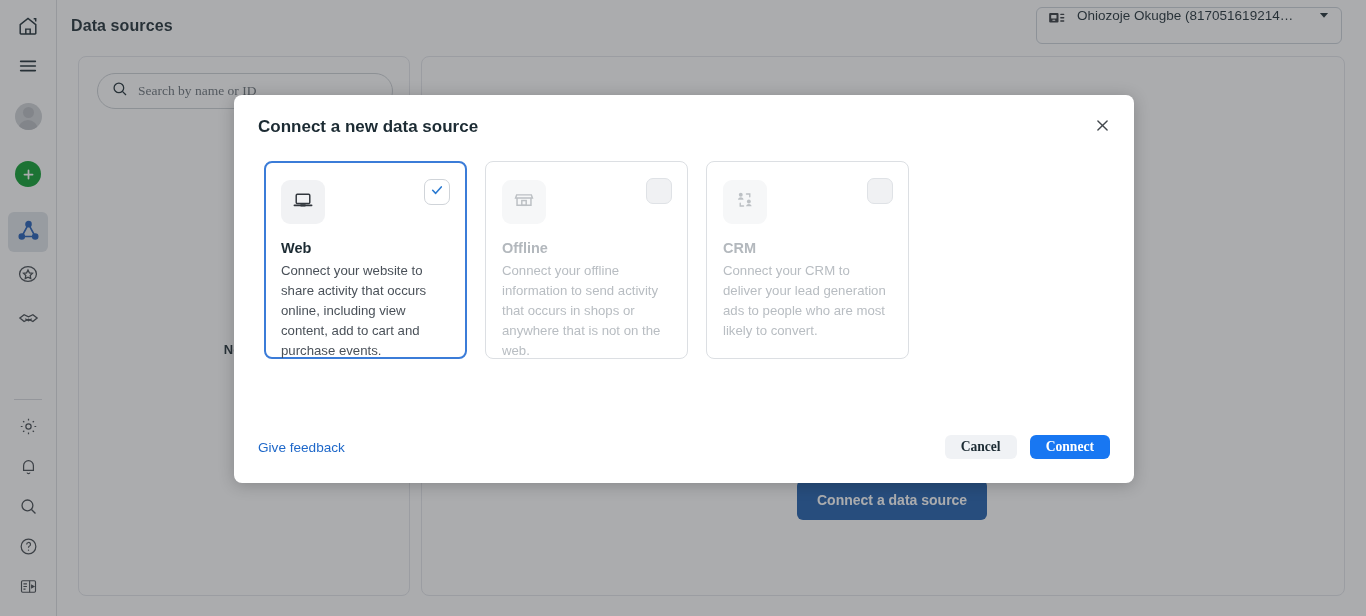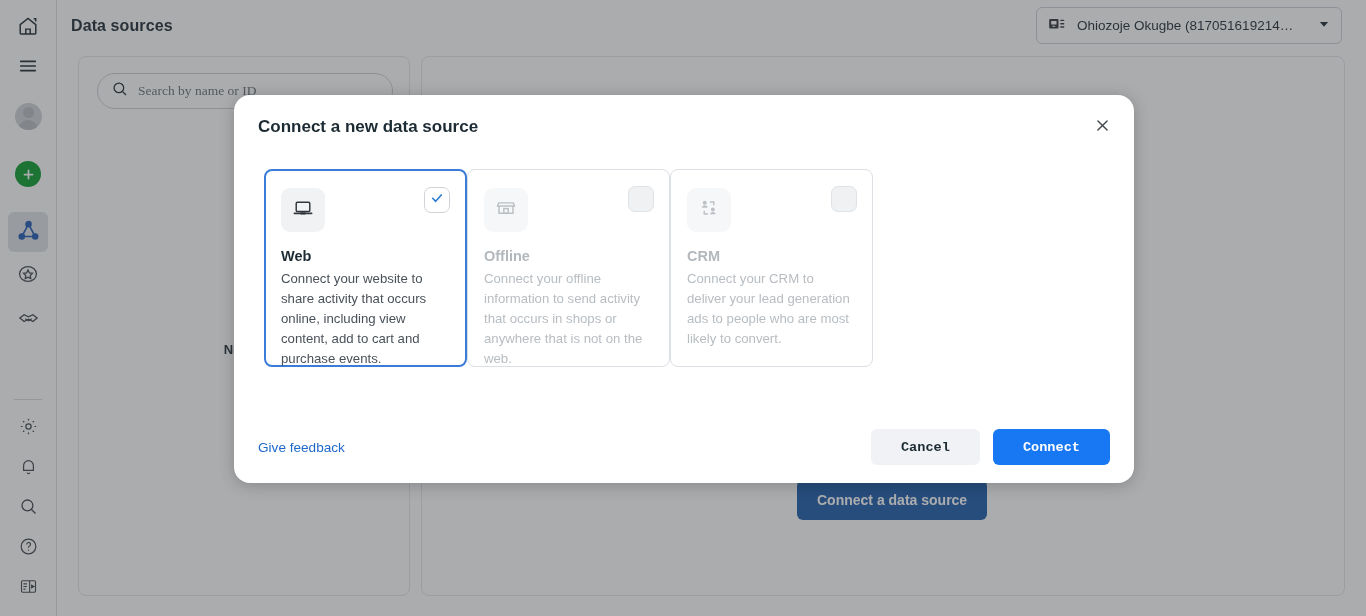--- a/index.html
+++ b/index.html
@@ -52,21 +52,21 @@
     display:flex; align-items:center; background:#ffffff;
   }
   .page-title {
     margin-left:14px; font-size:16px; font-weight:bold; color:#1c2b33;
     letter-spacing:.1px;
   }
   .account-pill {
     position:absolute; right:24px; top:7px;
     height:37px; width:306px;
     border:1px solid #cbd2d9; border-radius:6px; background:#fff;
-    display:flex; align-items:center; padding:0 10px; gap:10px;
+    display:flex; padding:0 10px; gap:10px;
   }
   .account-name {
     font-size:13.5px; color:#1c2b33; white-space:nowrap; overflow:hidden;
     flex:1 1 auto;
   }
 
   .panel-left {
     position:absolute; left:78px; top:56px; width:332px; height:540px;
     background:#ffffff; border:1px solid #e4e6eb; border-radius:8px;
   }
@@ -93,39 +93,39 @@
   }
 
   
   .dim {
     position:absolute; inset:0; background:rgba(56,58,61,0.42);
   }
 
   
   .modal {
     position:absolute; left:234px; top:95px; width:900px; height:388px;
-    background:#ffffff; border-radius:16px;
+    background:#ffffff; border-radius:8px;
     box-shadow:0 2px 16px rgba(0,0,0,.22);
     display:flex; flex-direction:column;
   }
   .modal-head { position:relative; padding:22px 24px 0 24px; }
   .modal-title { font-size:17px; font-weight:bold; color:#1c2b33; }
   .modal-close {
     position:absolute; right:18px; top:18px; width:28px; height:28px;
     border-radius:50%; display:flex; align-items:center; justify-content:center;
     color:#43484d;
   }
   .modal-desc {
     margin:18px 24px 0 24px; width:856px;
     font-size:13.6px; line-height:20px; color:#3a4047;
   }
 
   .cards {
-    margin:32px 18px 0 18px;
-    display:flex; padding-left:12px;
+    margin:24px 18px 0 18px;
+    display:flex; gap:18px;padding-left:12px;
   }
   .card {
     position:relative; width:203px; height:198px;
     border:1px solid #dcdfe3; border-radius:8px; background:#ffffff;
     padding:18px 16px 0 16px;
   }
   .card.selected {
     border:2px solid #3b7cd8; padding:17px 15px 0 15px;
   }
   .card-icon-tile {
@@ -150,23 +150,23 @@
   .card.disabled .card-title { color:#b3b8bd; }
   .card.disabled .card-desc { color:#b8bdc2; }
 
   .modal-foot {
     margin-top:auto; height:72px; padding:0 24px;
     display:flex; align-items:center; justify-content:space-between;
   }
   .feedback-link { font-size:13.6px; color:#1f68c9; }
   .foot-right { display:flex; align-items:center; gap:13px; }
   .btn {
-    height:36px; padding:0 30px; border-radius:6px; border:none;
+    height:24px; padding:0 16px; border-radius:6px; border:none;
     font-size:13.6px; font-weight:bold; display:flex; align-items:center;
-    justify-content:center; font-family:Liberation Mono, monospace;
+    justify-content:center; font-family:Liberation Serif, serif;
   }
   .btn-cancel { background:#f0f2f5; color:#1c2b33; }
   .btn-connect { background:#1877f2; color:#ffffff; }
 </style>
 </head>
 <body>
 
 <div id="app">
 
   <div class="page-layer">

